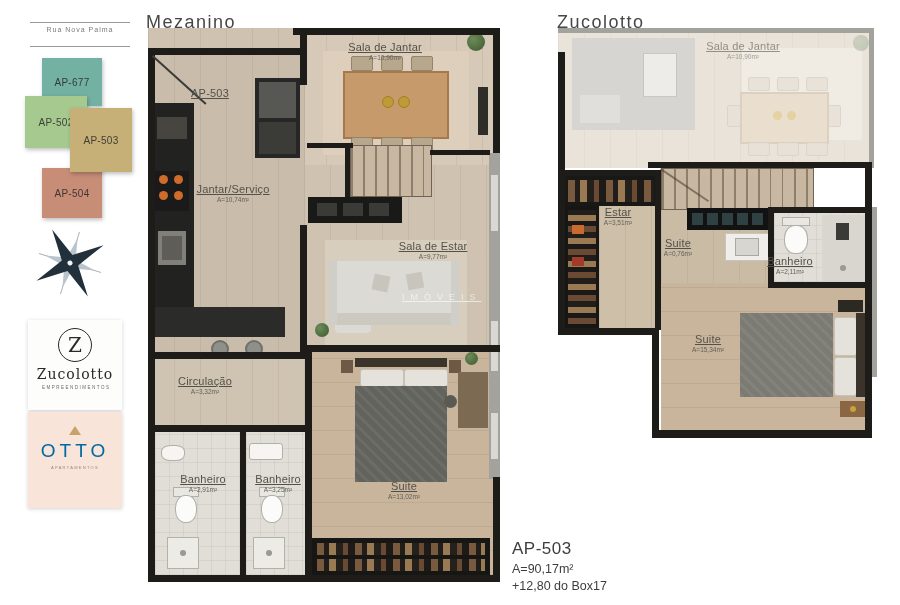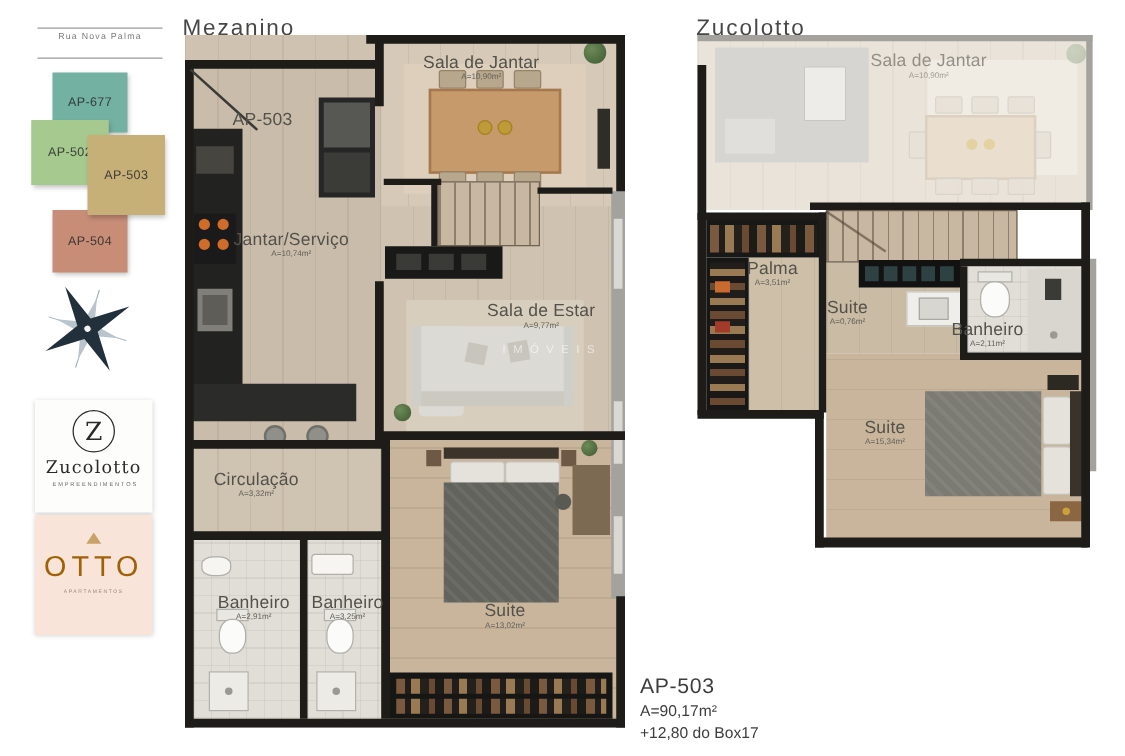--- a/index.html
+++ b/index.html
@@ -32,46 +32,46 @@
   .sk{position:absolute;background:#f6f5f1;border:1px solid #b0afa9;border-radius:40%;}
   .tray{position:absolute;background:#ecebe6;border:1px solid #b2b1ab;}
   .dot{position:absolute;border-radius:50%;background:#9a9994;}
   .plant{position:absolute;border-radius:50%;background:radial-gradient(circle at 35% 35%,#6d8a57,#3d5a33);}
   .pil{position:absolute;background:#e5e2db;border:1px solid #c5c2ba;border-radius:3px;}
   .blanket{position:absolute;background-color:#63635e;
         background-image:repeating-linear-gradient(45deg,rgba(255,255,255,.06) 0 3px,transparent 3px 8px);}
   
   .ptitle{position:absolute;font-size:18px;color:#474746;letter-spacing:1.5px;}
   .plabel{position:absolute;transform:translateX(-50%);text-align:center;color:#53514a;white-space:nowrap;}
-  .plabel .n{font-size:14px;letter-spacing:.2px;}
+  .plabel .n{font-size:11px;letter-spacing:.2px;text-decoration:underline;}
   .plabel .a{font-size:6.5px;color:#63615a;margin-top:1px;}
   .plabel.faded{color:rgba(110,105,95,.70);}
   .plabel.faded .a{color:rgba(110,105,95,.60);}
   
   .unit{position:absolute;display:flex;align-items:center;justify-content:center;
         box-shadow:1px 2px 4px rgba(0,0,0,.25);color:rgba(35,35,35,.82);font-size:10px;letter-spacing:.3px;}
   .street{position:absolute;left:30px;width:100px;text-align:center;font-size:7px;
         letter-spacing:1px;color:#7a7a78;}
   .hline{position:absolute;left:30px;width:100px;height:1px;background:#9a9a98;}
   .card{position:absolute;box-shadow:0 1px 4px rgba(0,0,0,.18);display:flex;flex-direction:column;
         align-items:center;}
   .zcirc{width:32px;height:32px;border:1.5px solid #2b2a28;border-radius:50%;display:flex;
         align-items:center;justify-content:center;font-family:"DejaVu Serif",serif;font-size:20px;color:#2b2a28;}
   .zname{font-family:"DejaVu Serif",serif;font-size:14px;color:#2b2a28;letter-spacing:1px;margin-top:4px;}
   .zsub{display:flex;align-items:center;gap:3px;width:72px;margin-top:3px;font-size:4.5px;
         letter-spacing:1.5px;color:#6b6a66;}
   .zsub::before,.zsub::after{content:"";flex:1;height:1px;background:#b5b4b0;}
   .tri{width:0;height:0;border-left:6px solid transparent;border-right:6px solid transparent;
         border-bottom:9px solid #c9a268;}
-  .oname{font-size:23px;letter-spacing:4px;color:#a16207;margin-top:5px;}
+  .oname{font-size:19px;letter-spacing:4px;color:#0369a1;margin-top:5px;}
   .osub{font-size:4px;letter-spacing:1.3px;color:#9a8a78;margin-top:3px;}
   
   .wm{position:absolute;left:390px;top:272px;color:rgba(255,255,255,.55);pointer-events:none;}
   .wm .l1{font-family:"DejaVu Serif",serif;font-size:54px;line-height:1;border-left:3px solid rgba(255,255,255,.5);padding-left:8px;}
-  .wm .l2{font-size:9px;letter-spacing:6px;color:rgba(255,255,255,.6);margin-top:2px;padding-left:12px;}
+  .wm .l2{font-size:9px;letter-spacing:6px;color:rgba(255,255,255,.6);margin-top:20px;padding-left:12px;text-decoration:underline;}
   .sum{position:absolute;left:512px;top:539px;color:#3d3d3d;}
   .sum .u{font-size:17px;letter-spacing:.5px;}
   .sum .s{font-size:12.5px;margin-top:3px;}
 </style>
 </head>
 <body>
 
 <div id="page">
 
   <div>
@@ -329,21 +329,21 @@
     <div class="w" style="left:93px;top:137px;width:224px;height:6px"></div>
     <div class="w" style="left:213px;top:182px;width:99px;height:6px"></div>
     <div class="w" style="left:213px;top:188px;width:6px;height:70px"></div>
     <div class="w" style="left:213px;top:257px;width:99px;height:6px"></div>
 
     <div class="plabel faded" style="left:188px;top:15px">
       <div class="n">Sala de Jantar</div>
       <div class="a">A=10,90m²</div>
     </div>
     <div class="plabel" style="left:63px;top:181px">
-      <div class="n">Palma</div>
+      <div class="n">Estar</div>
       <div class="a">A=3,51m²</div>
     </div>
     <div class="plabel" style="left:123px;top:212px">
       <div class="n">Suite</div>
       <div class="a">A=0,76m²</div>
     </div>
     <div class="plabel" style="left:235px;top:230px">
       <div class="n">Banheiro</div>
       <div class="a">A=2,11m²</div>
     </div>

